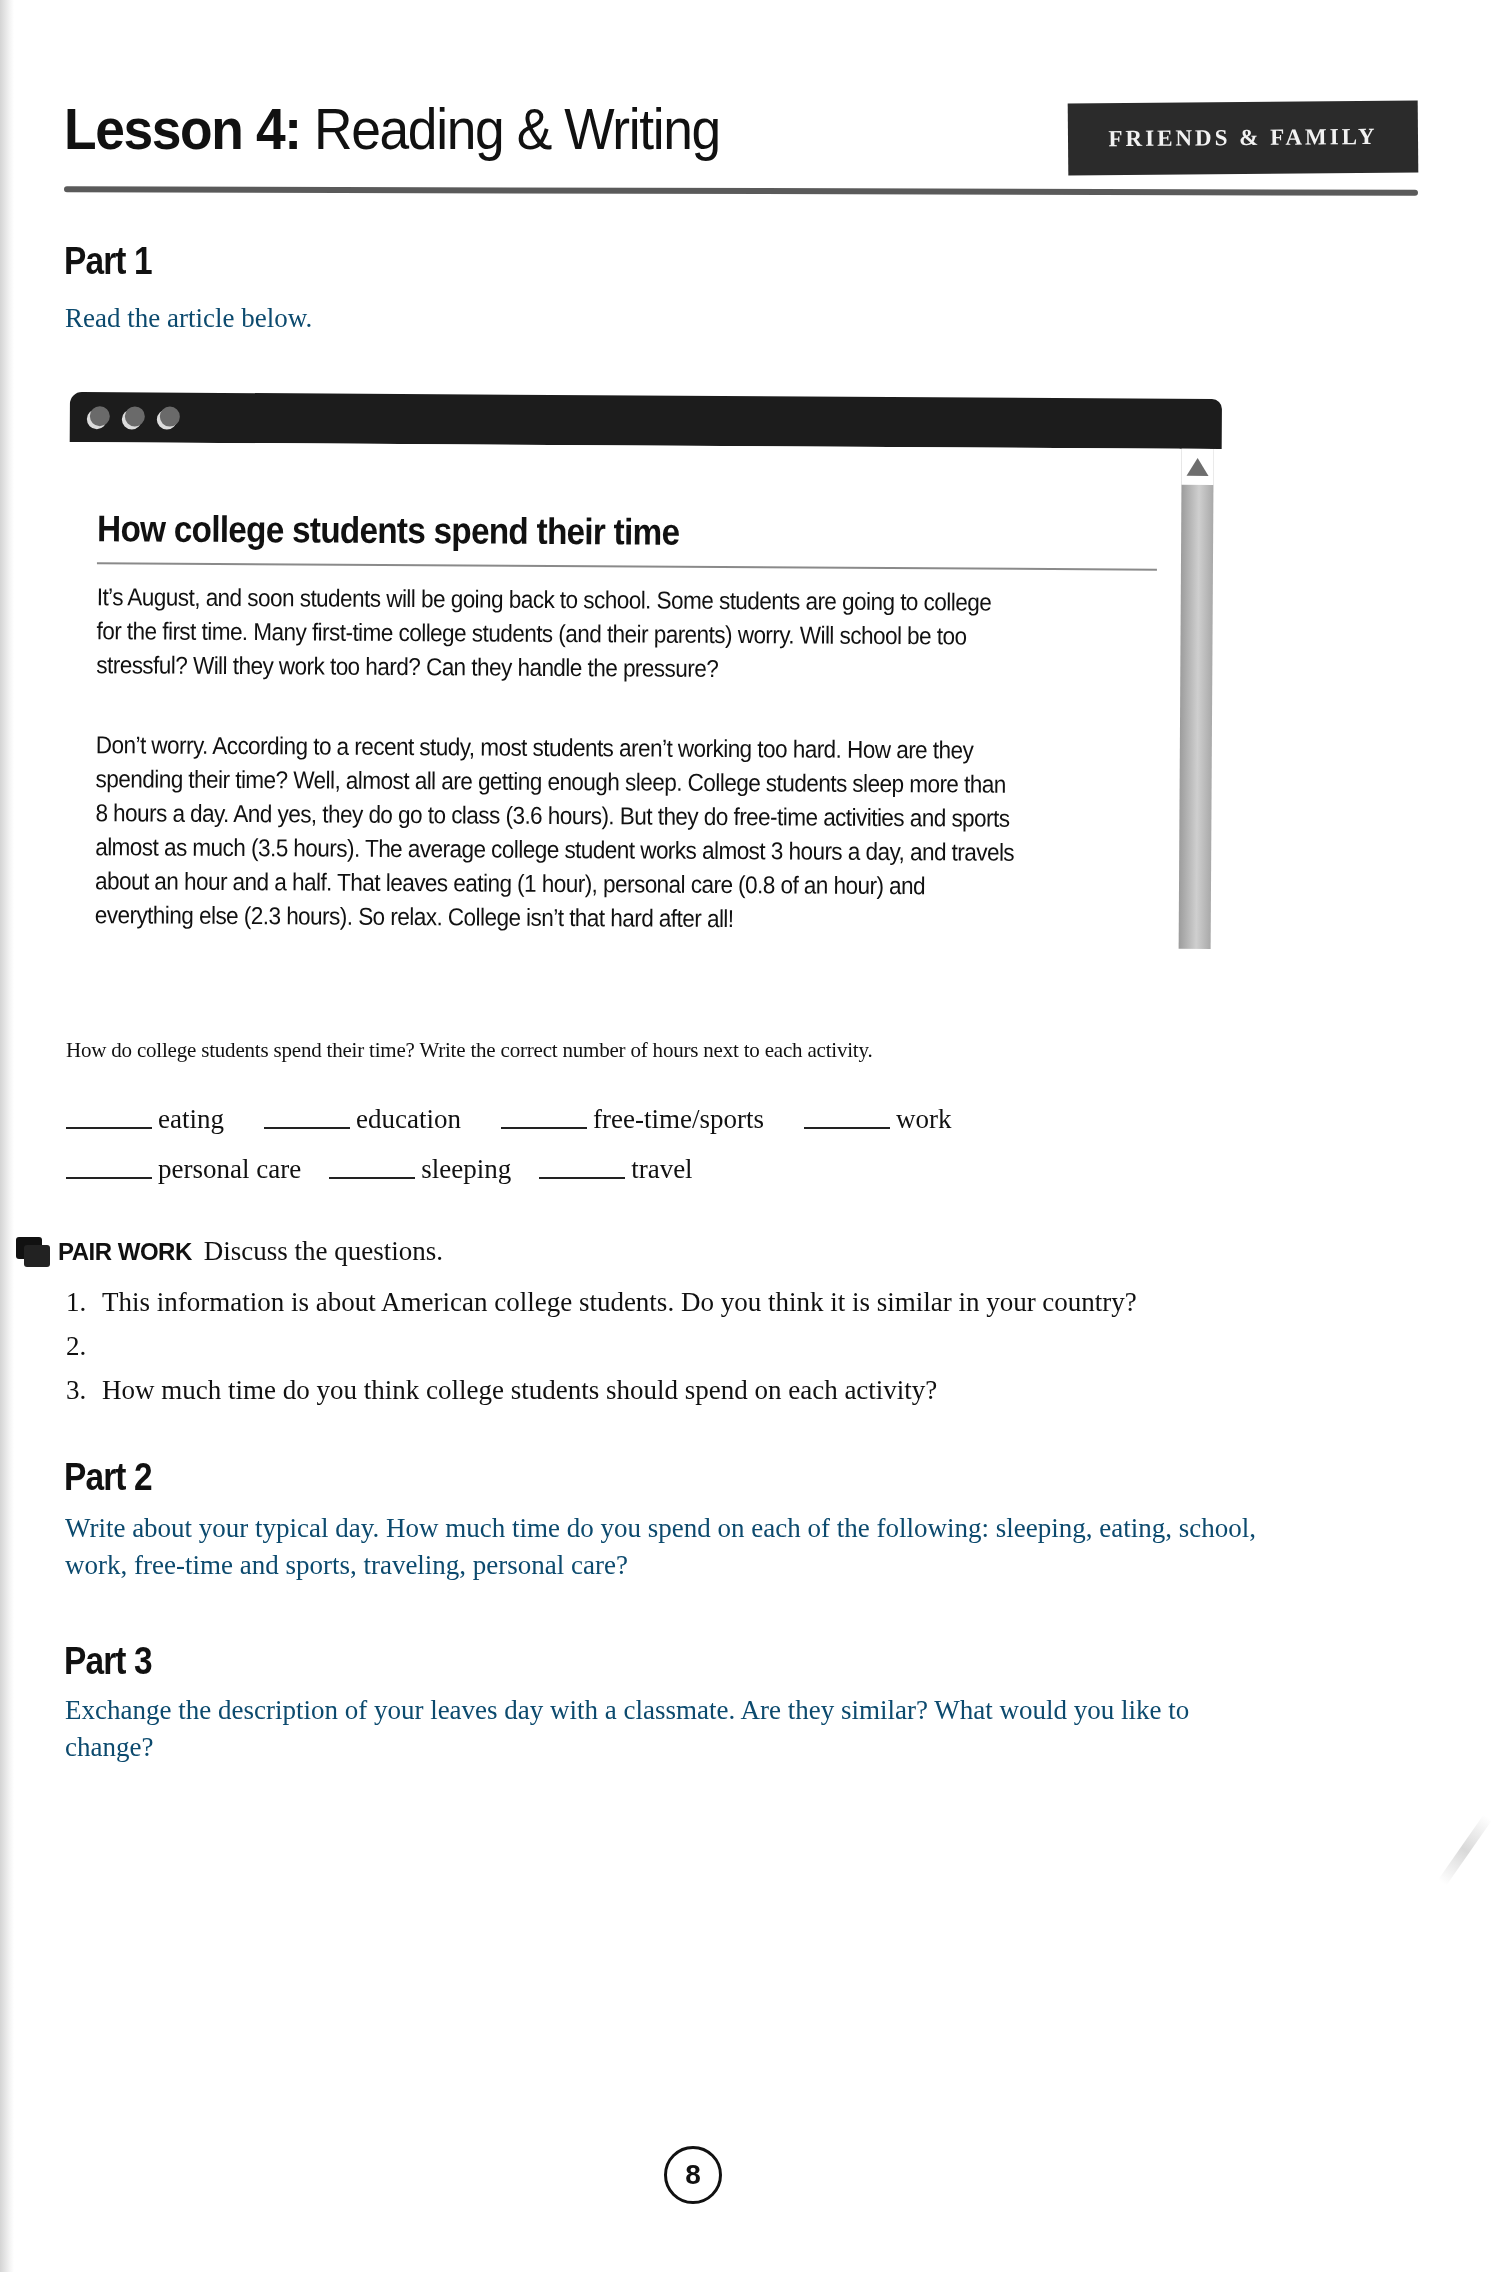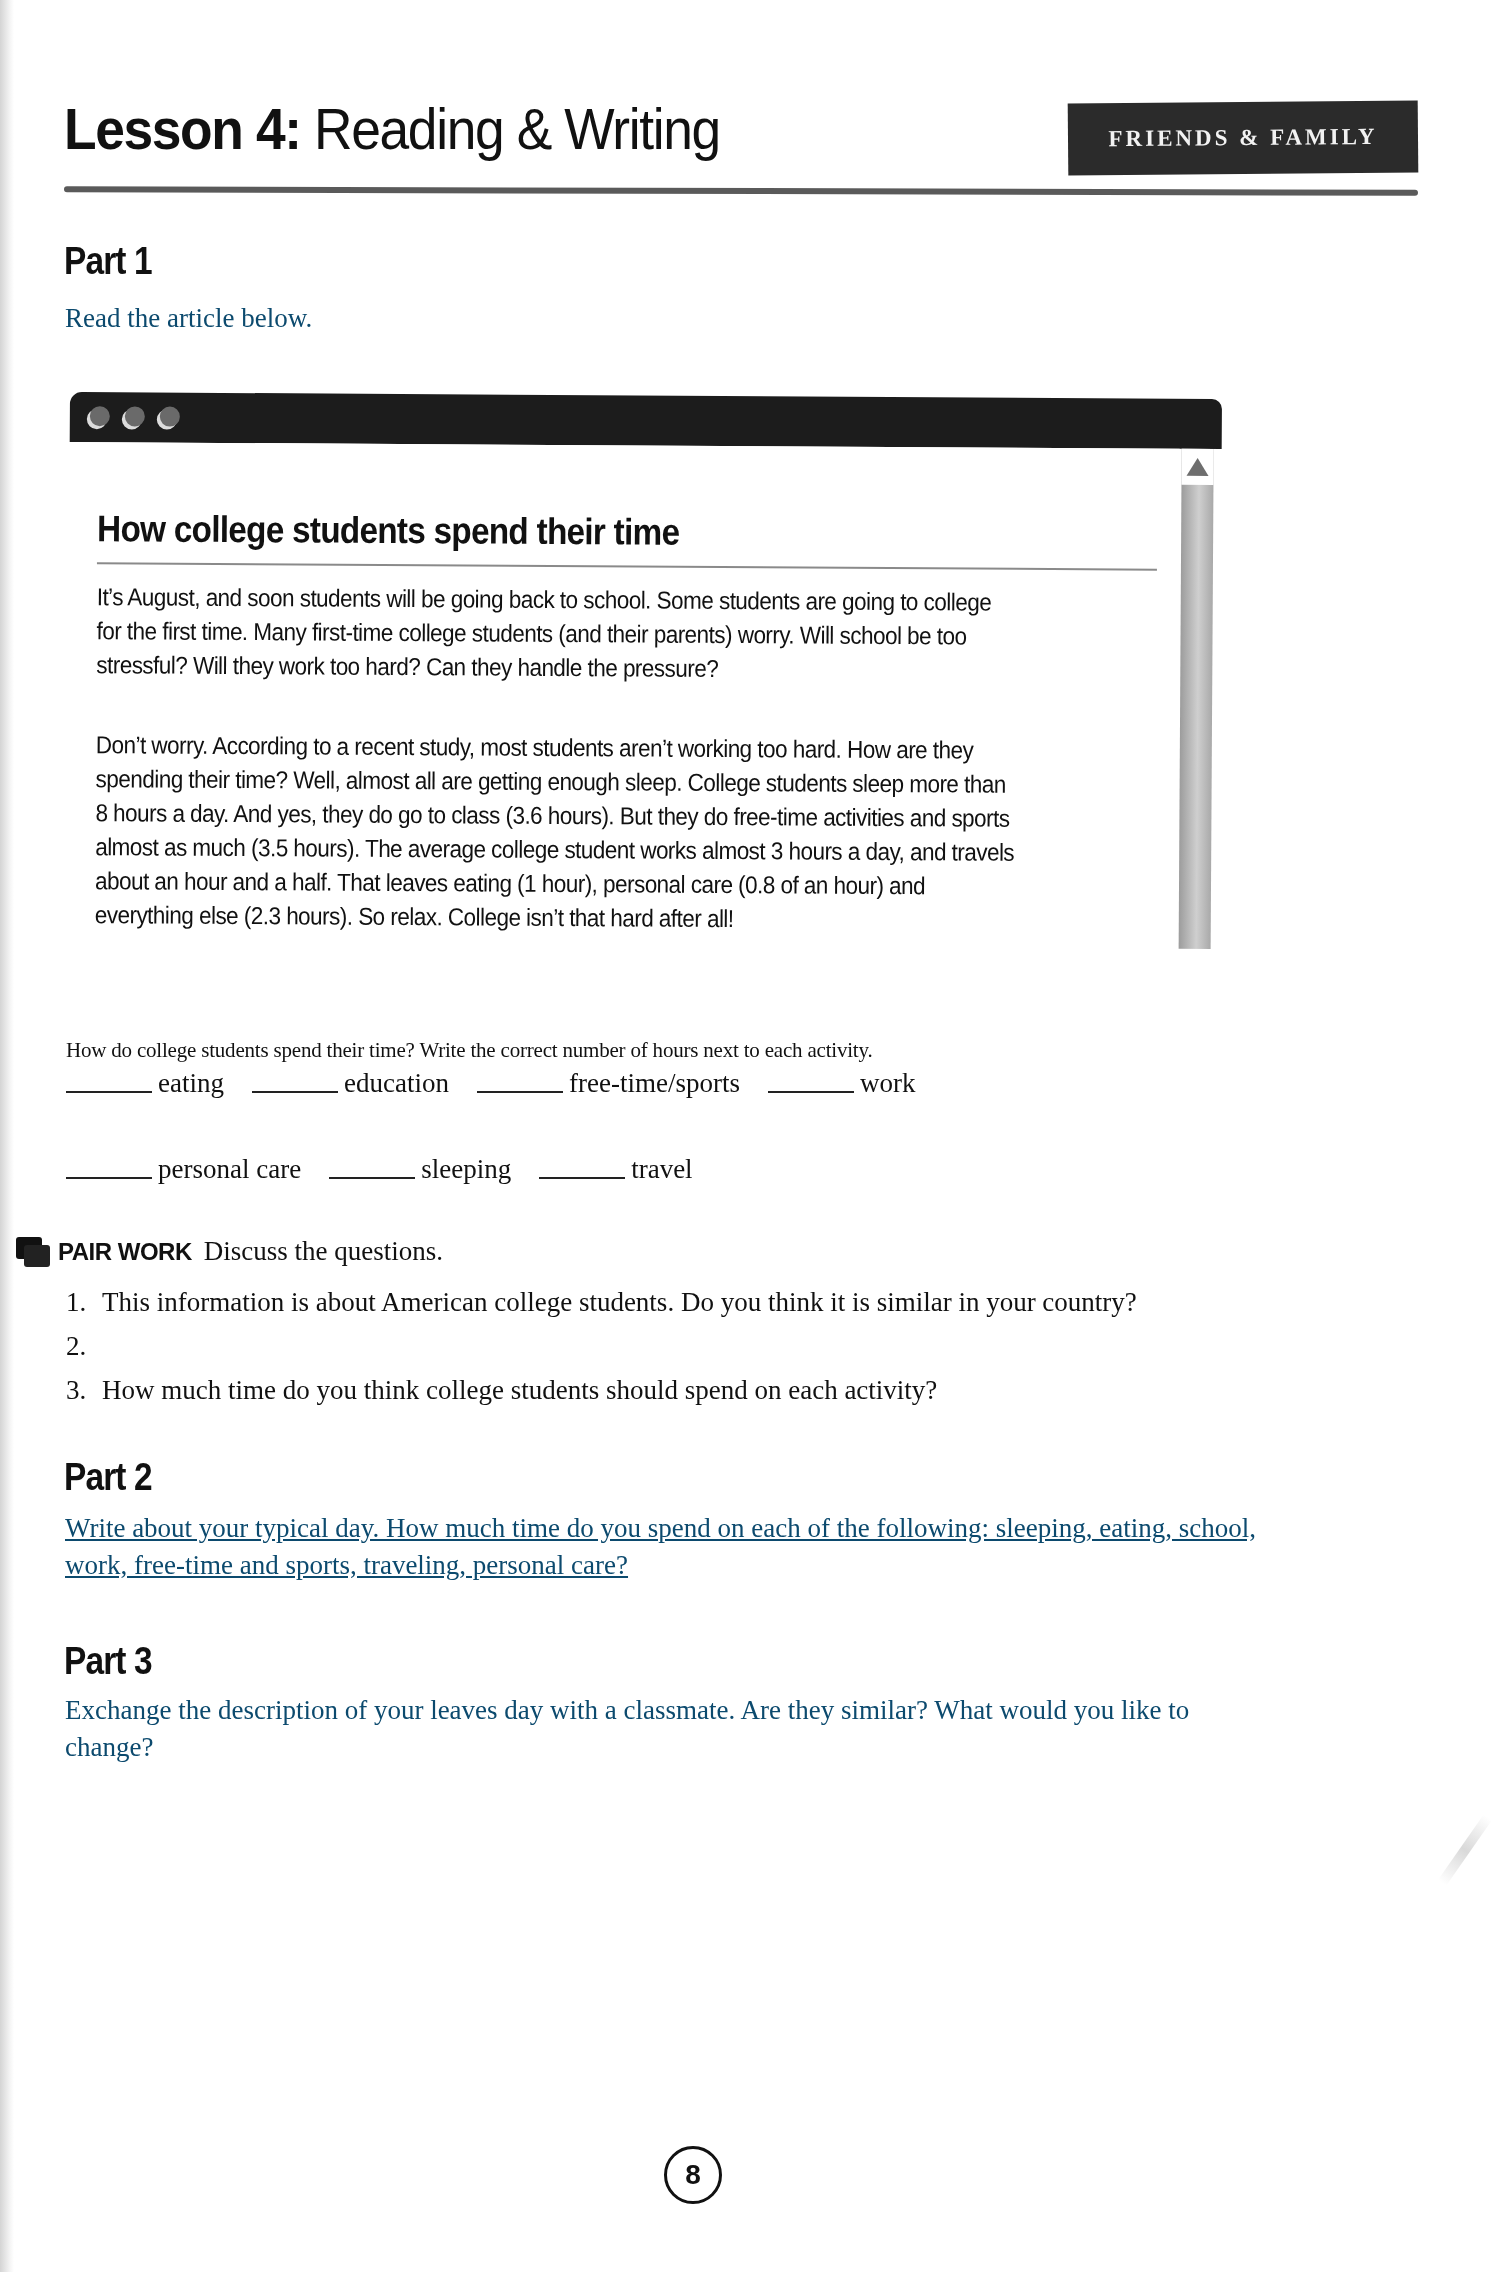--- a/index.html
+++ b/index.html
@@ -144,21 +144,21 @@
     <div class="article-para" style="top:286px;">Don’t worry. According to a recent study, most students aren’t working too hard. How are they spending their time? Well, almost all are getting enough sleep. College students sleep more than 8 hours a day. And yes, they do go to class (3.6 hours). But they do free-time activities and sports almost as much (3.5 hours). The average college student works almost 3 hours a day, and travels about an hour and a half. That leaves eating (1 hour), personal care (0.8 of an hour) and everything else (2.3 hours). So relax. College isn’t that hard after all!</div>
   </div>
   <div class="scrollbar-track"></div>
   <div class="scroll-up-button">
       <span class="tri"></span>
     </div>
 </div>
 
 <div class="question">How do college students spend their time? Write the correct number of hours next to each activity.</div>
 
-<div class="blank-row" style="top:1068px;">
+<div class="blank-row" style="top:1104px;gap:12px;">
   <span class="blank-item">
       <span class="blank-line"></span>
       <span>eating</span>
     </span>
   <span class="blank-item">
       <span class="blank-line"></span>
       <span>education</span>
     </span>
   <span class="blank-item">
       <span class="blank-line"></span>
@@ -200,20 +200,20 @@
   <li>
       <span class="num">2.</span>
     </li>
   <li>
       <span class="num">3.</span>
       <span>How much time do you think college students should spend on each activity?</span>
     </li>
 </ul>
 
 <div class="part-heading" style="top:1456px;">Part 2</div>
-<div class="body-text" style="top:1510px; width:1200px;text-decoration:underline;">Write about your typical day. How much time do you spend on each of the following: sleeping, eating, school, work, free-time and sports, traveling, personal care?</div>
+<div class="body-text" style="top:1510px; width:1200px;">Write about your typical day. How much time do you spend on each of the following: sleeping, eating, school, work, free-time and sports, traveling, personal care?</div>
 
 <div class="part-heading" style="top:1640px;">Part 3</div>
 <div class="body-text" style="top:1692px; width:1200px;">Exchange the description of your leaves day with a classmate. Are they similar? What would you like to change?</div>
 
 <div class="smudge"></div>
 
 <div class="page-number">8</div>
 
 </body></html>

